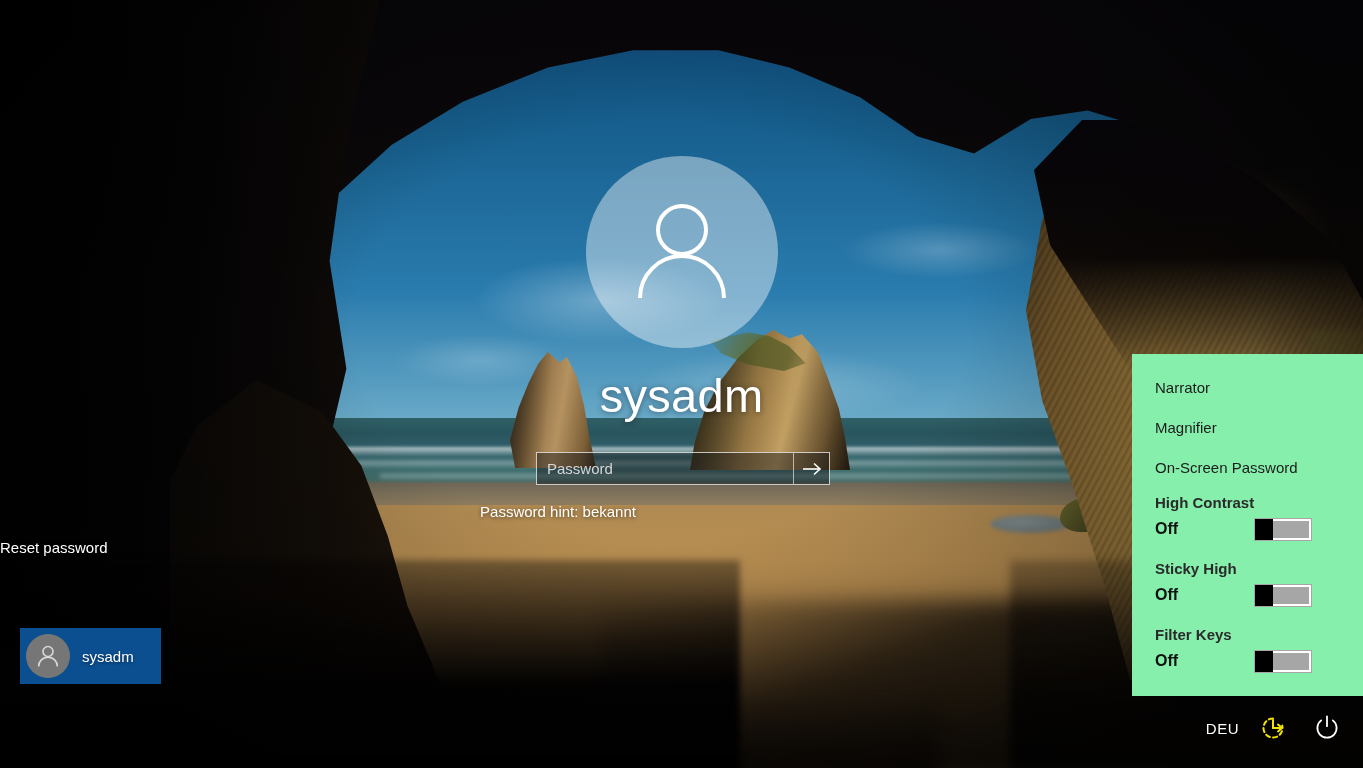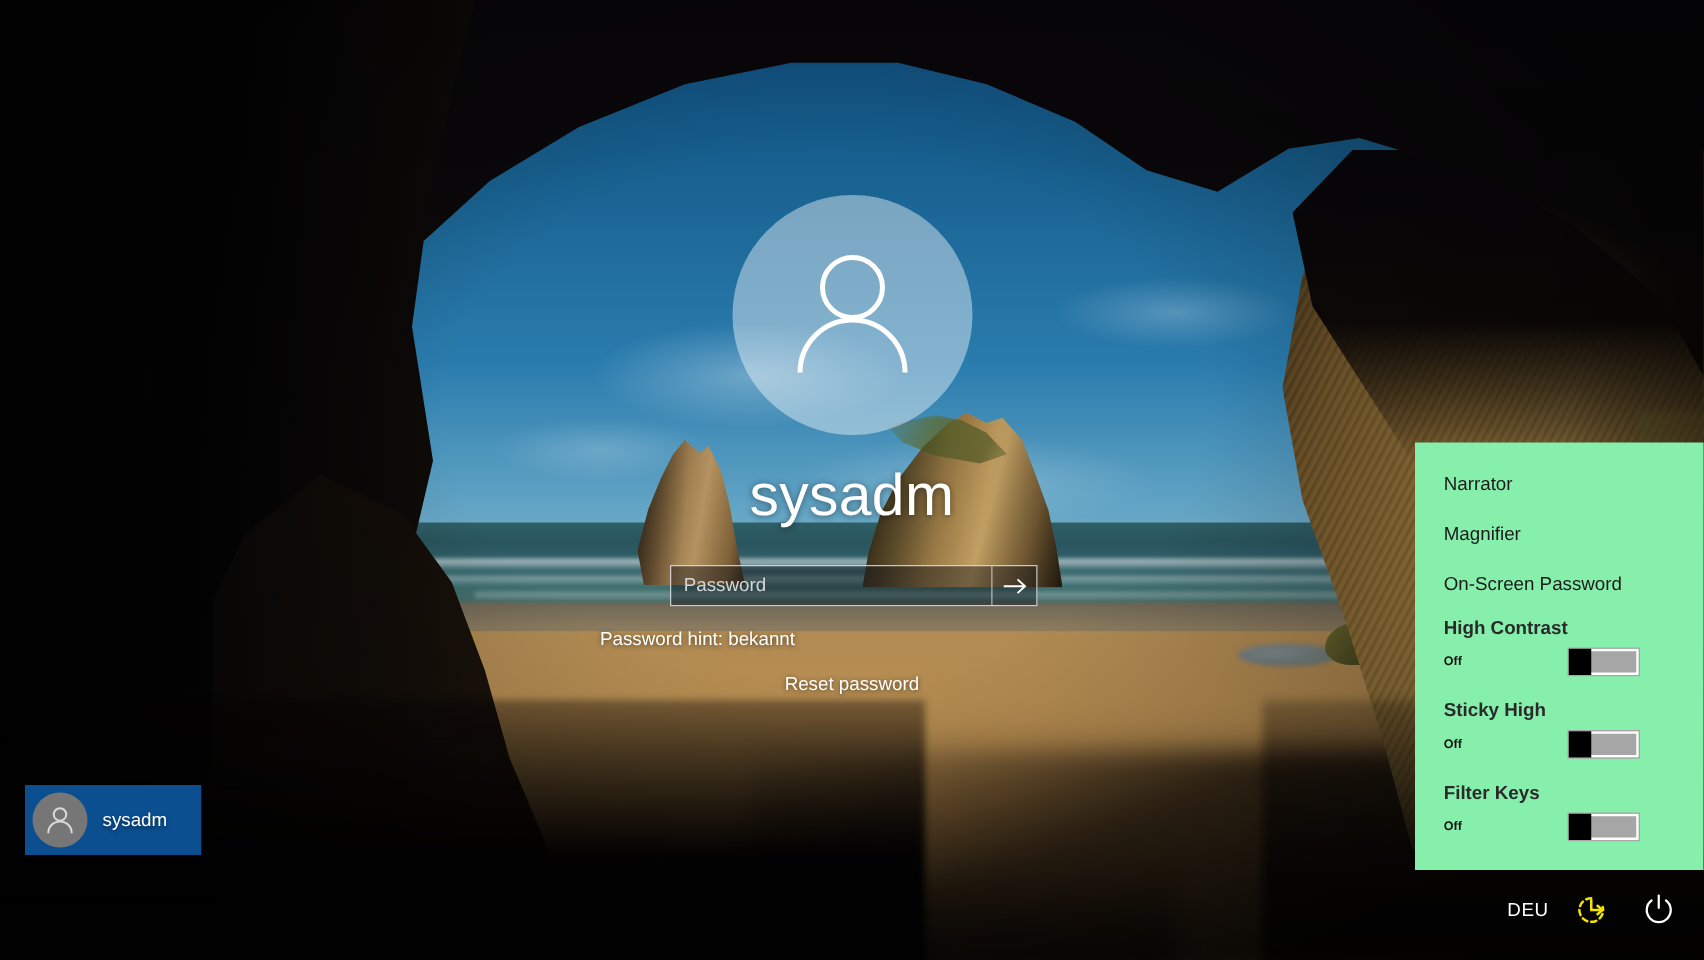--- a/index.html
+++ b/index.html
@@ -287,21 +287,20 @@
     left: 0; top: 503px; width: 1116px;
     text-align: center;
     color: #fff;
     font-size: 15px;
     font-weight: 300;
     text-shadow: 0 1px 4px rgba(0,0,0,.55);
   }
   .reset {
     position: absolute;
     left: 0; top: 539px; width: 1363px;
-    text-align: center;
   }
   .reset span {
     color: #fff;
     font-size: 15px;
     font-weight: 300;
     cursor: pointer;
     text-shadow: 0 1px 4px rgba(0,0,0,.55);
   }
 
   
@@ -369,21 +368,21 @@
     line-height: 22px;
   }
   .eoa-toggle-row {
     display: flex;
     align-items: center;
     height: 26px;
     margin-top: 2px;
   }
   .eoa-state {
     color: #111;
-    font-size: 10px;
+    font-size: 16px;
     font-weight: bold;
     width: 100px;
     flex: 0 0 auto;
   }
   .switch {
     width: 56px; height: 21px;
     background: #a6a6a6;
     border: 2px solid #ffffff;
     box-sizing: border-box;
     position: relative;

